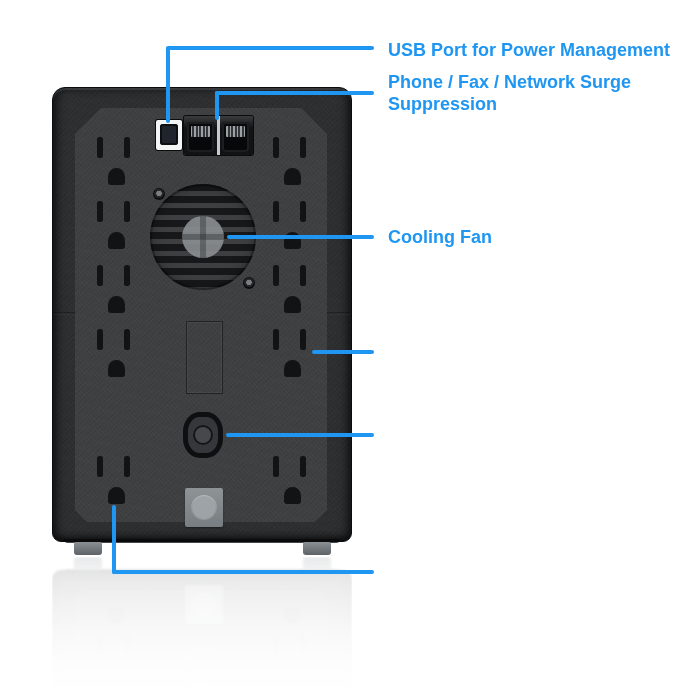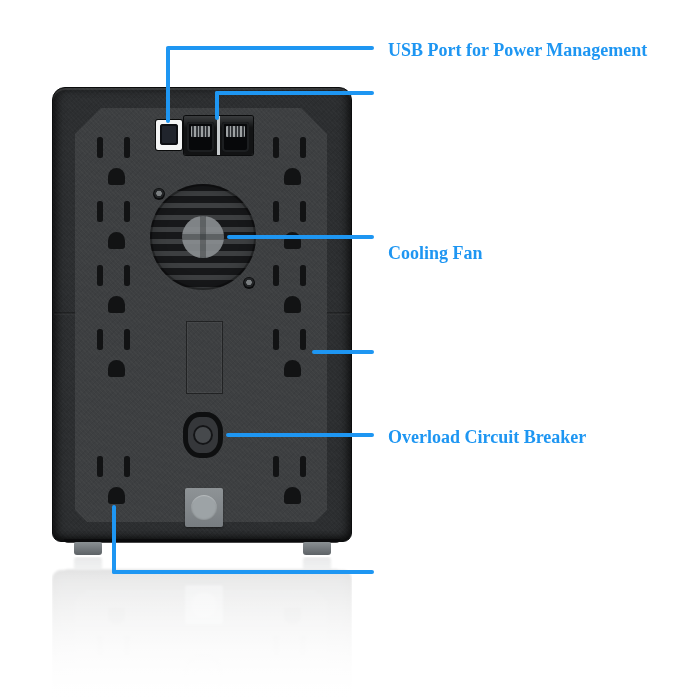--- a/index.html
+++ b/index.html
@@ -79,21 +79,21 @@
   .reflection{top:557px;transform:scaleY(-1);opacity:.16;filter:blur(1px);z-index:1;
     -webkit-mask-image:linear-gradient(to top,#000 0%,transparent 33%);
             mask-image:linear-gradient(to top,#000 0%,transparent 33%);}
   .main-slot{z-index:5;}
   .fade-overlay{position:absolute;left:0;top:556px;width:700px;height:144px;z-index:2;
     background:linear-gradient(to bottom,rgba(255,255,255,.15),rgba(255,255,255,.85) 80%,#fff);}
 
   
   .cl{position:absolute;background:var(--accent);border-radius:2px;z-index:9;}
   .label{position:absolute;left:388px;color:var(--accent);z-index:9;
-    font-weight:700;font-size:18px;line-height:22px;letter-spacing:0;white-space:pre-line;font-family:Liberation Serif, serif;}
+    font-weight:700;font-size:18px;line-height:22px;letter-spacing:0;white-space:pre-line;}
 </style>
 </head>
 <body>
 
 <div class="stage">
 
   <div class="device-slot main-slot" style="left:52px;top:87px">
     <div id="device" class="device">
       <div class="dev-body"></div>
       <div class="seam"></div>
@@ -227,16 +227,17 @@
   <i class="cl" style="left:166px;top:46px;width:208px;height:4px"></i>
   <i class="cl" style="left:215px;top:91px;width:159px;height:4px"></i>
   <i class="cl" style="left:215px;top:91px;width:4px;height:29px"></i>
   <i class="cl" style="left:227px;top:235px;width:147px;height:4px"></i>
   <i class="cl" style="left:312px;top:350px;width:62px;height:4px"></i>
   <i class="cl" style="left:226px;top:433px;width:148px;height:4px"></i>
   <i class="cl" style="left:112px;top:505px;width:4px;height:69px"></i>
   <i class="cl" style="left:112px;top:570px;width:262px;height:4px"></i>
 
   <div class="label" style="top:39px">USB Port for Power Management</div>
-  <div class="label" style="top:242px">Cooling Fan</div>
-  <div class="label" style="top:426px">Overload Circuit Breaker</div>
+  <div class="label" style="top:71px">Phone / Fax / Network Surge
+Suppression</div>
+  <div class="label" style="top:226px">Cooling Fan</div>
 
 </div>
 
 </body></html>

